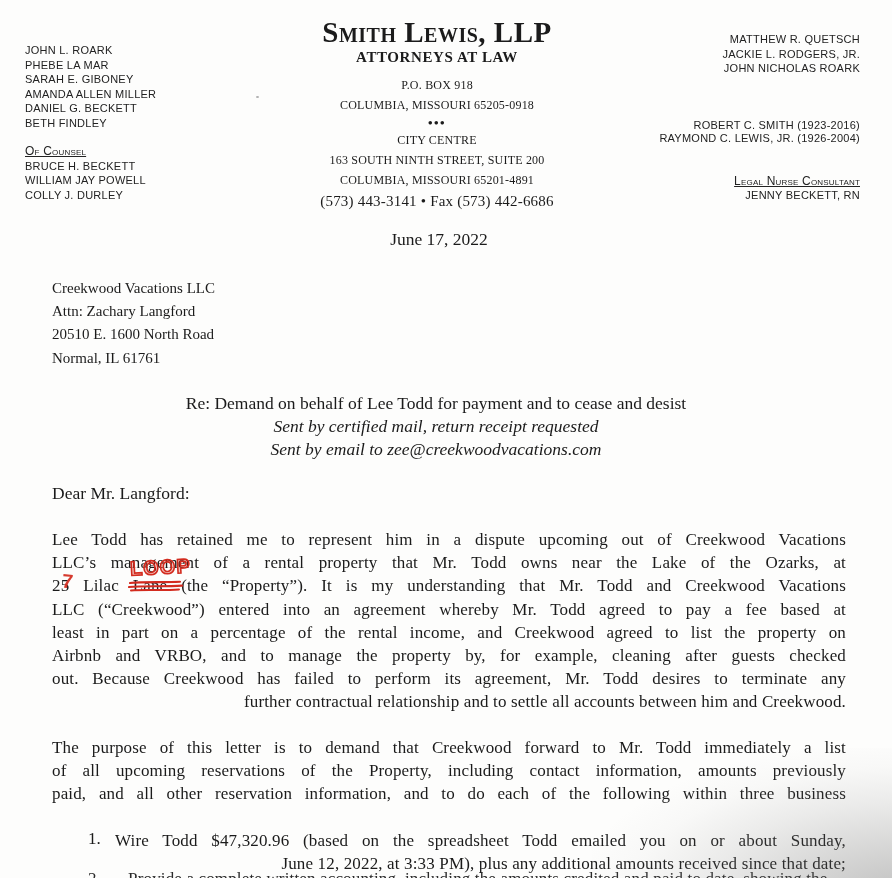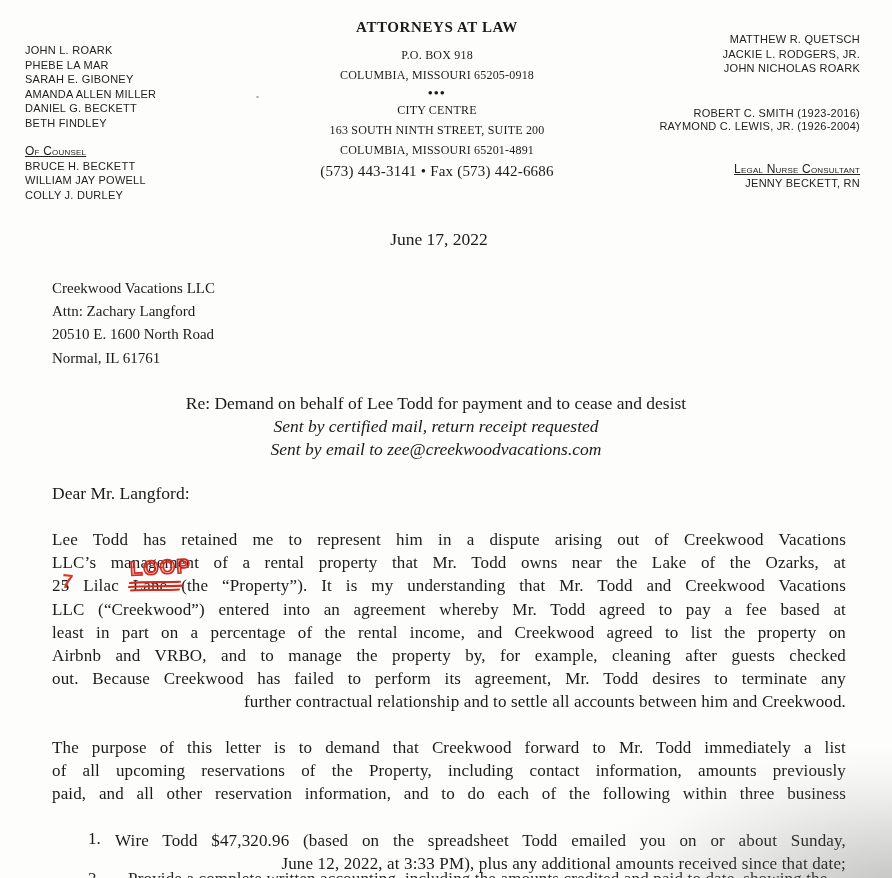--- a/index.html
+++ b/index.html
@@ -25,21 +25,21 @@
   .col-right{
     position:absolute;right:32px;top:32px;text-align:right;
     font-family:"Liberation Sans","DejaVu Sans",sans-serif;
     font-size:11px;line-height:14.5px;letter-spacing:.25px;color:#222;
   }
   .subhead{
     font-variant:small-caps;text-decoration:underline;
     font-size:12px;letter-spacing:.2px;
   }
   .col-left .subhead{margin-top:14px;}
-  .memorial{margin-top:31px;font-size:11px;line-height:13.5px;}
+  .memorial{margin-top:43px;font-size:11px;line-height:13.5px;}
   .nurse{margin-top:28px;}
   .col-center{
     position:absolute;left:437px;top:17px;transform:translateX(-50%);
     width:480px;text-align:center;
   }
   .firm{
     font-variant:small-caps;font-weight:700;
     font-size:29px;line-height:30px;letter-spacing:.5px;
   }
   .tagline{font-weight:700;font-size:15px;line-height:18px;letter-spacing:.6px;margin-top:1px;}
@@ -103,20 +103,21 @@
     <div>AMANDA ALLEN MILLER</div>
     <div>DANIEL G. BECKETT</div>
     <div>BETH FINDLEY</div>
     <div class="subhead">Of Counsel</div>
     <div>BRUCE H. BECKETT</div>
     <div>WILLIAM JAY POWELL</div>
     <div>COLLY J. DURLEY</div>
   </div>
 
   <div class="col-center">
+    <div class="firm">Smith Lewis, LLP</div>
     <div class="tagline">ATTORNEYS AT LAW</div>
     <div class="addr addr1">P.O. BOX 918</div>
     <div class="addr">COLUMBIA, MISSOURI 65205-0918</div>
     <div class="dots">•••</div>
     <div class="addr">CITY CENTRE</div>
     <div class="addr">163 SOUTH NINTH STREET, SUITE 200</div>
     <div class="addr">COLUMBIA, MISSOURI 65201-4891</div>
     <div class="phone">(573) 443-3141 • Fax (573) 442-6686</div>
   </div>
 
@@ -145,21 +146,21 @@
 
   <div class="re-block">
     <div>Re: Demand on behalf of Lee Todd for payment and to cease and desist</div>
     <div class="re-it">Sent by certified mail, return receipt requested</div>
     <div class="re-it">Sent by email to zee@creekwoodvacations.com</div>
   </div>
 
   <div class="salutation">Dear Mr. Langford:</div>
 
   <div class="para para1">
-    <div class="jl">Lee Todd has retained me to represent him in a dispute arising out of Creekwood Vacations</div>
+    <div class="jl">Lee Todd has retained me to represent him in a dispute upcoming out of Creekwood Vacations</div>
     <div class="jl">LLC’s management of a rental property that Mr. Todd owns near the Lake of the Ozarks, at</div>
     <div class="jl"><span>2</span><span class="digit-wrap"><span>5</span><span class="red-seven">7</span></span><span> Lilac </span><span class="lane-wrap"><span>Lane</span><svg class="scribble" viewBox="0 0 56 16">
             <path d="M2 5 C14 3.5, 34 4.5, 52 3.8" stroke="#d32b1e" stroke-width="2.1" fill="none" stroke-linecap="round"></path>
             <path d="M1 9 C18 7.5, 36 9, 54 7.6" stroke="#d32b1e" stroke-width="2.2" fill="none" stroke-linecap="round"></path>
             <path d="M3 12.5 C16 11.5, 38 12.8, 51 11.4" stroke="#d32b1e" stroke-width="2.0" fill="none" stroke-linecap="round"></path>
           </svg><span class="loop">LOOP</span></span><span> (the “Property”). It is my understanding that Mr. Todd and Creekwood Vacations</span></div>
     <div class="jl">LLC (“Creekwood”) entered into an agreement whereby Mr. Todd agreed to pay a fee based at</div>
     <div class="jl">least in part on a percentage of the rental income, and Creekwood agreed to list the property on</div>
     <div class="jl">Airbnb and VRBO, and to manage the property by, for example, cleaning after guests checked</div>
     <div class="jl">out. Because Creekwood has failed to perform its agreement, Mr. Todd desires to terminate any</div>

